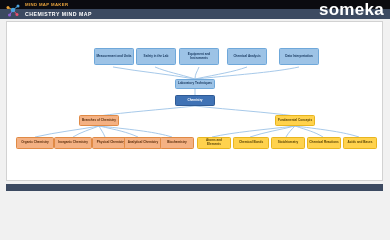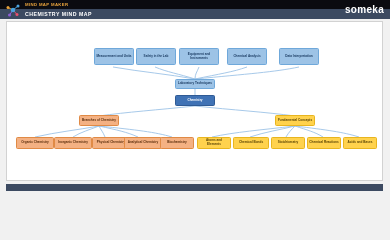--- a/index.html
+++ b/index.html
@@ -20,21 +20,21 @@
     font-size:4.3px;letter-spacing:.35px;font-weight:bold;
     color:#e8a33d;line-height:7px;white-space:nowrap;
   }
   .map-title{
     position:absolute;left:25px;top:10px;
     font-size:5.2px;letter-spacing:.5px;font-weight:bold;
     color:#ffffff;line-height:8px;white-space:nowrap;
   }
   .brand{
     position:absolute;right:6px;top:2px;
-    font-size:10px;letter-spacing:.3px;font-weight:bold;
+    font-size:17px;letter-spacing:.3px;font-weight:bold;
     color:#ffffff;line-height:15px;white-space:nowrap;
   }
 
   
   .canvas{
     position:absolute;left:6px;top:21px;width:377px;height:160px;
     background:#ffffff;border:1px solid #d2d2d2;box-sizing:border-box;
   }
   .edges{position:absolute;left:0;top:0;width:100%;height:100%;}
 

